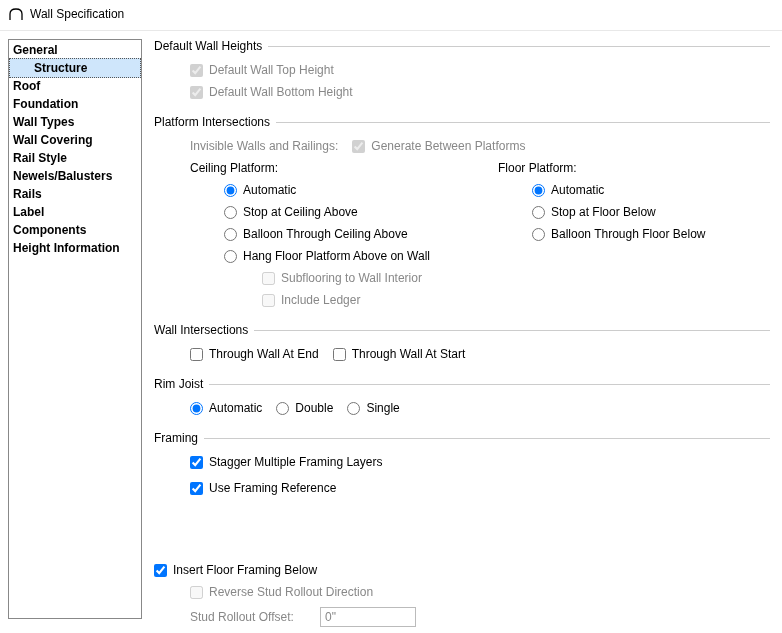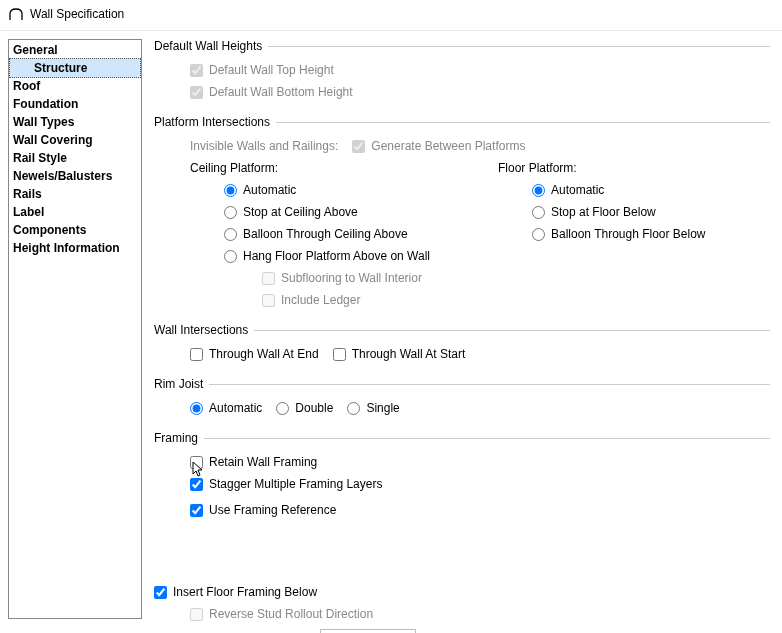--- a/index.html
+++ b/index.html
@@ -247,29 +247,20 @@
         <input type="radio" class="radio" name="rim" style="">
         <span>Single</span>
       </div>
     </div>
 
     <div class="section" style="position:relative;">
       <div class="section-header">
         <span class="label">Framing</span>
         <span class="line"></span>
       </div>
-      <div class="row indent-1" style="position:relative;">
-        <input type="checkbox" class="checkbox" style="">
-        <span>Retain Wall Framing</span>
-        <span class="cursor" style="left:38px; top:10px;">
-          <svg width="14" height="18" viewBox="0 0 14 18">
-            <path d="M1 1 L1 13 L4 10 L6 15 L8 14 L6 9 L10 9 Z" fill="#fff" stroke="#000" stroke-width="1"></path>
-          </svg>
-        </span>
-      </div>
       <div class="row indent-1">
         <input type="checkbox" class="checkbox" checked="" style="">
         <span>Stagger Multiple Framing Layers</span>
       </div>
       <div class="gap-row"></div>
       <div class="framing-grid">
         <div class="row-pair">
           <div class="row indent-1">
             <input type="checkbox" class="checkbox" checked="" style="">
             <span>Use Framing Reference</span>

